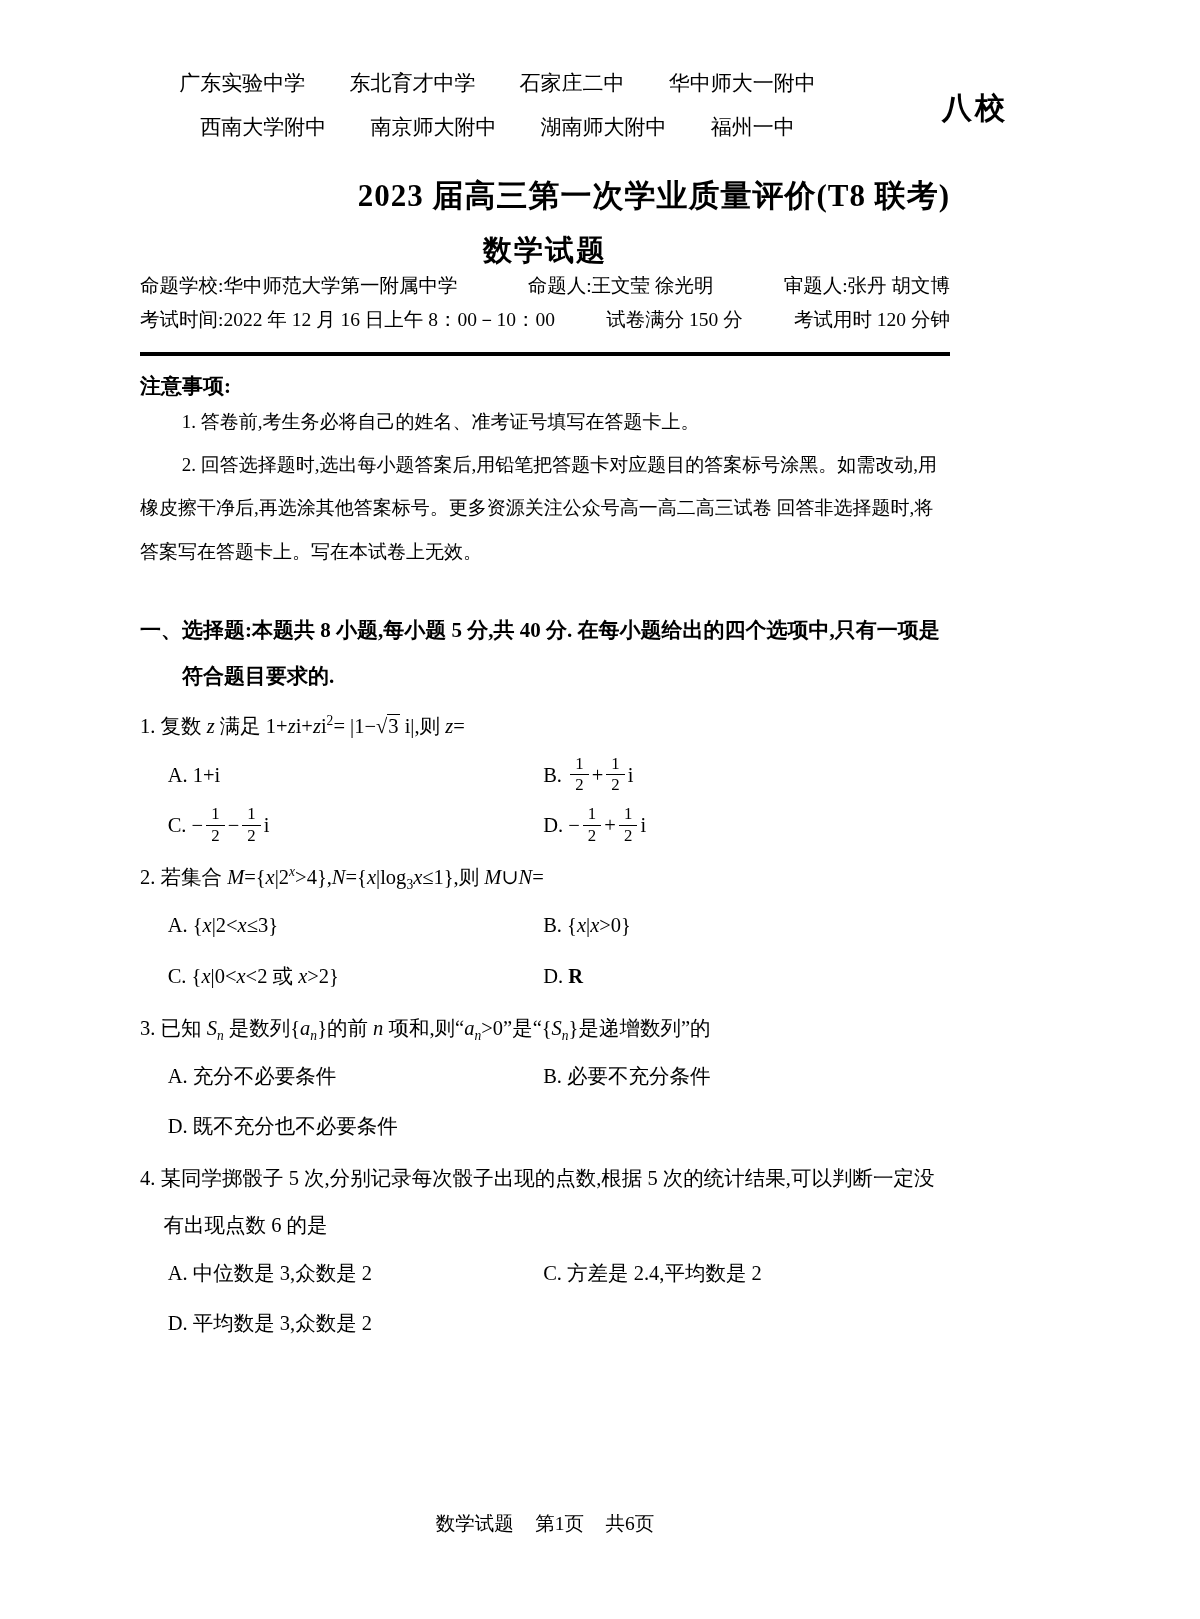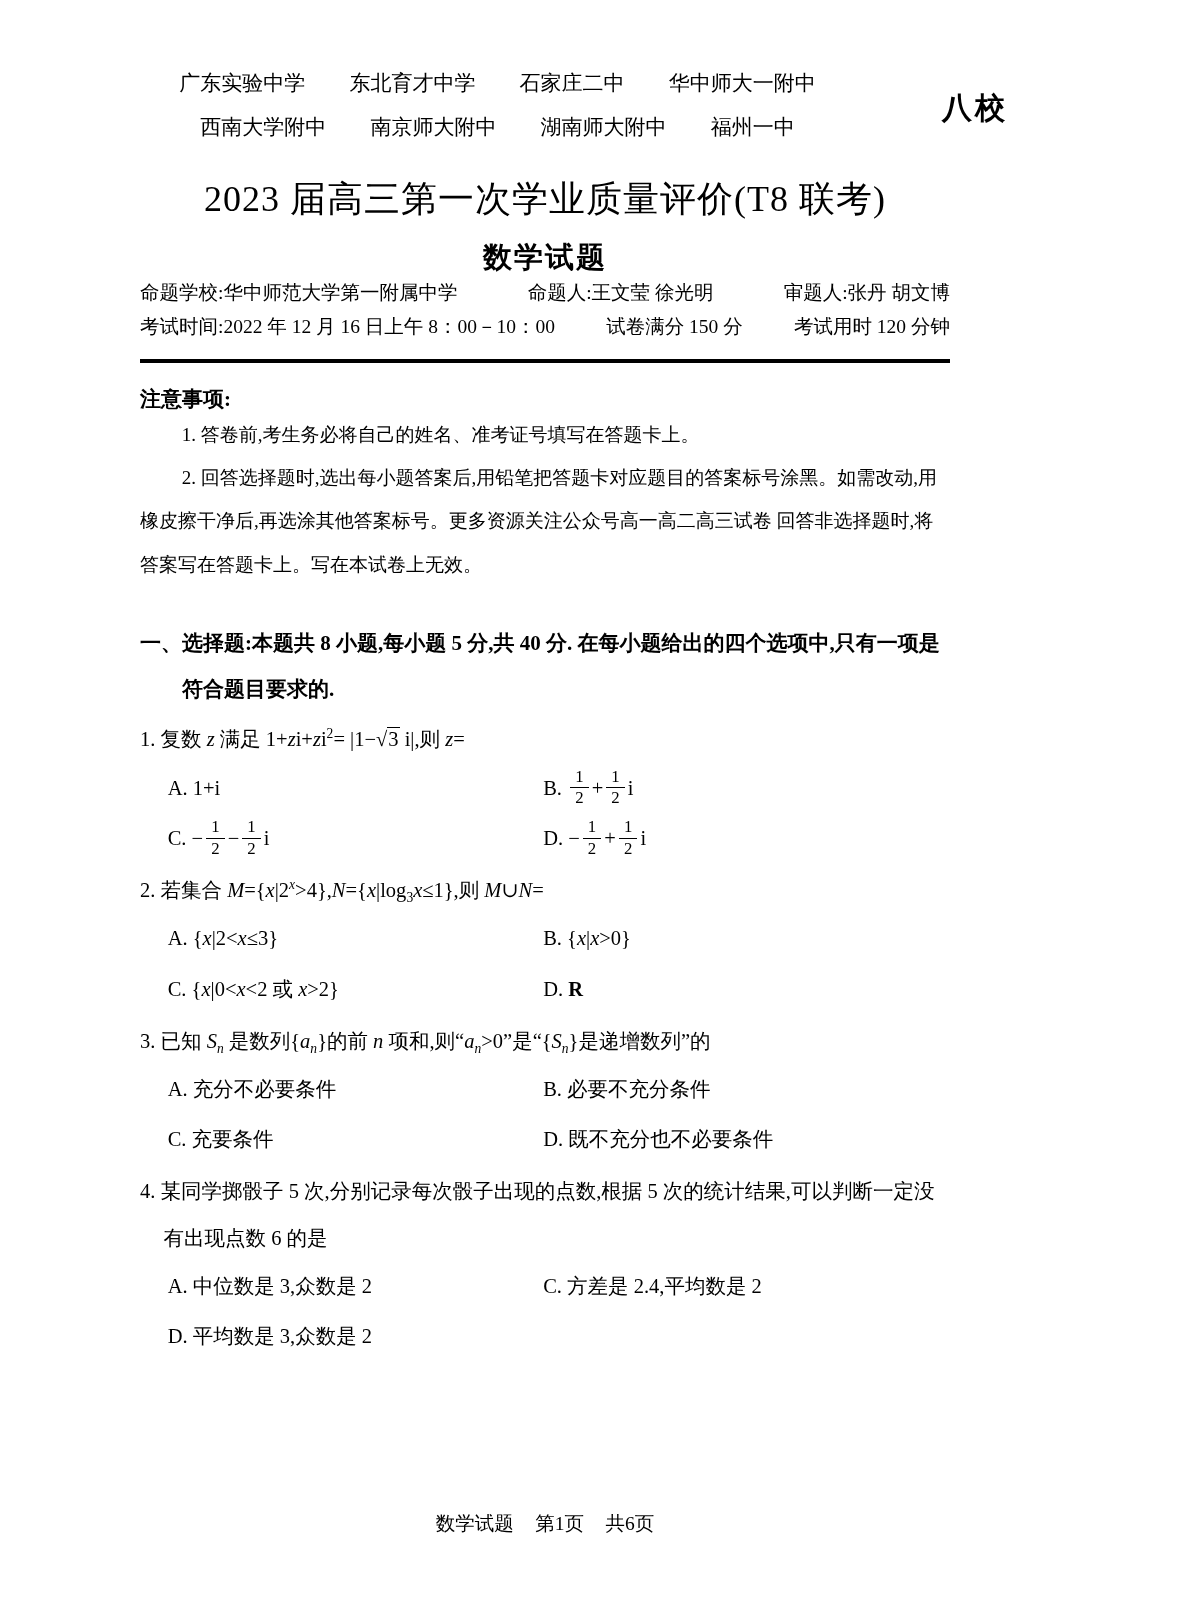--- a/index.html
+++ b/index.html
@@ -14,30 +14,30 @@
     width:1108px; min-height:1619px;
     padding:62px 158px 82px 140px;
     display:flex; flex-direction:column;
   }
 
   
   .schools { position:relative; padding-right:95px; }
   .school-row { display:flex; justify-content:center; gap:2.1em; font-size:21px; line-height:2.08; white-space:nowrap; }
   .badge { position:absolute; right:-58px; top:26px; font-size:30px; font-weight:700; letter-spacing:3px; }
 
-  .title { margin-top:26px; text-align:center; font-size:36px; font-weight:400; letter-spacing:1px; }
+  .title { margin-top:26px; text-align:right; font-size:31px; font-weight:700; letter-spacing:1px; }
   .subtitle { margin-top:14px; text-align:center; font-size:29px; font-weight:700; letter-spacing:2px; }
 
   .meta-row { display:flex; justify-content:space-between; font-size:19.5px; line-height:1.5; }
   .meta-row.first { }
   .meta-row.second { margin-top:4px; }
 
   .rule { border:none; border-top:4px solid #000; margin-top:18px; }
 
-  .notice-heading { margin-top:22px; font-size:21px; font-weight:700; }
+  .notice-heading { margin-top:16px; font-size:21px; font-weight:700; }
   .notice p { font-size:19px; line-height:2.28; text-indent:2.2em; }
 
   .section-heading {
     margin-top:34px; font-size:21px; font-weight:700; line-height:2.2;
     padding-left:2em; text-indent:-2em;
   }
 
   .question { margin-top:4px; }
   .stem { font-size:20.5px; line-height:2.25; padding-left:1.15em; text-indent:-1.15em; }
   .options { display:grid; grid-template-columns:48% 52%; padding-left:1.35em; font-size:20.5px; }
@@ -141,21 +141,20 @@
       <span class="option">C. {<span class="var">x</span>|0&lt;<span class="var">x</span>&lt;2 或 <span class="var">x</span>&gt;2}</span>
       <span class="option">D. <span class="bold">R</span></span>
     </div>
   </div>
 
   <div class="question">
     <p class="stem">3. 已知 <span class="var">S</span><sub class="var">n</sub> 是数列{<span class="var">a</span><sub class="var">n</sub>}的前 <span class="var">n</span> 项和,则“<span class="var">a</span><sub class="var">n</sub>&gt;0”是“{<span class="var">S</span><sub class="var">n</sub>}是递增数列”的</p>
     <div class="options">
       <span class="option">A. 充分不必要条件</span>
       <span class="option">B. 必要不充分条件</span>
-      <span class="option">C. 充要条件</span>
       <span class="option">D. 既不充分也不必要条件</span>
     </div>
   </div>
 
   <div class="question">
     <p class="stem">4. 某同学掷骰子 5 次,分别记录每次骰子出现的点数,根据 5 次的统计结果,可以判断一定没有出现点数 6 的是</p>
     <div class="options">
       <span class="option">A. 中位数是 3,众数是 2</span>
       <span class="option">C. 方差是 2.4,平均数是 2</span>
       <span class="option">D. 平均数是 3,众数是 2</span>

